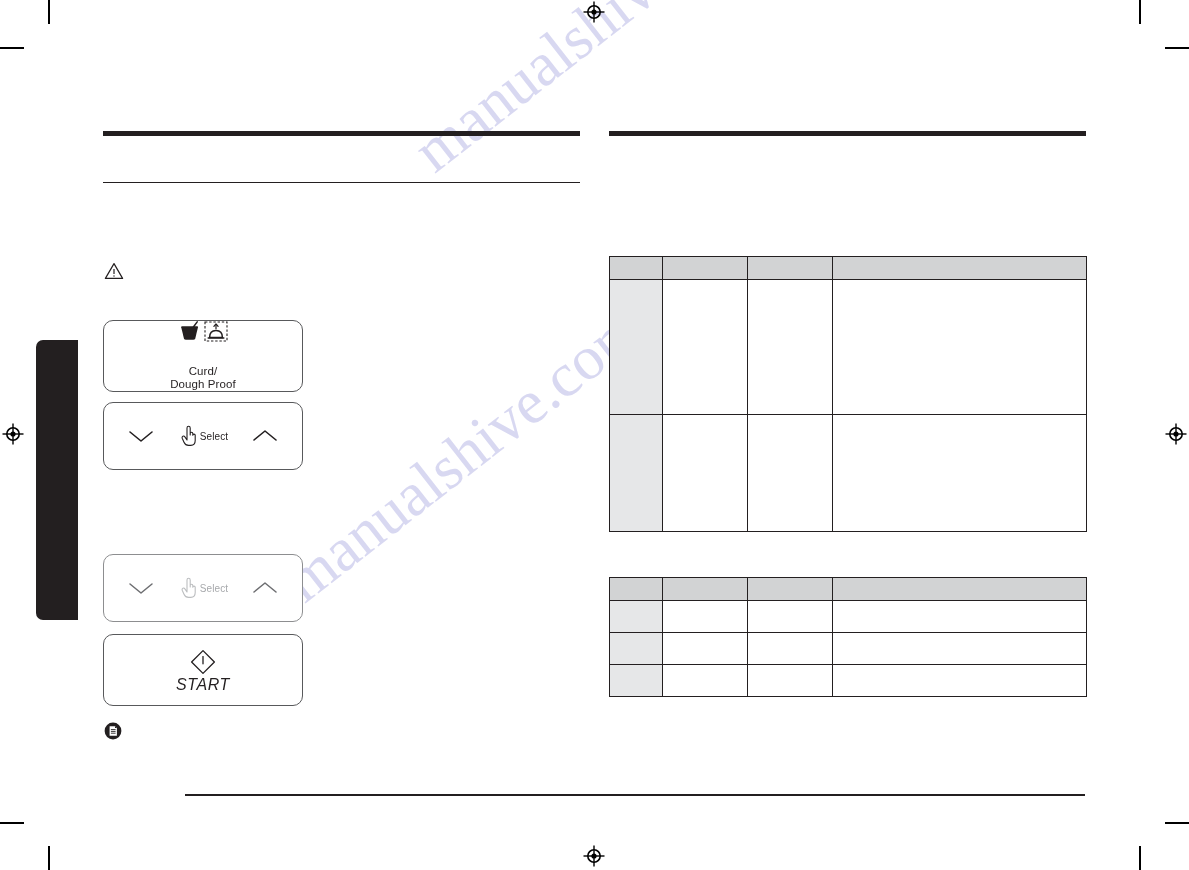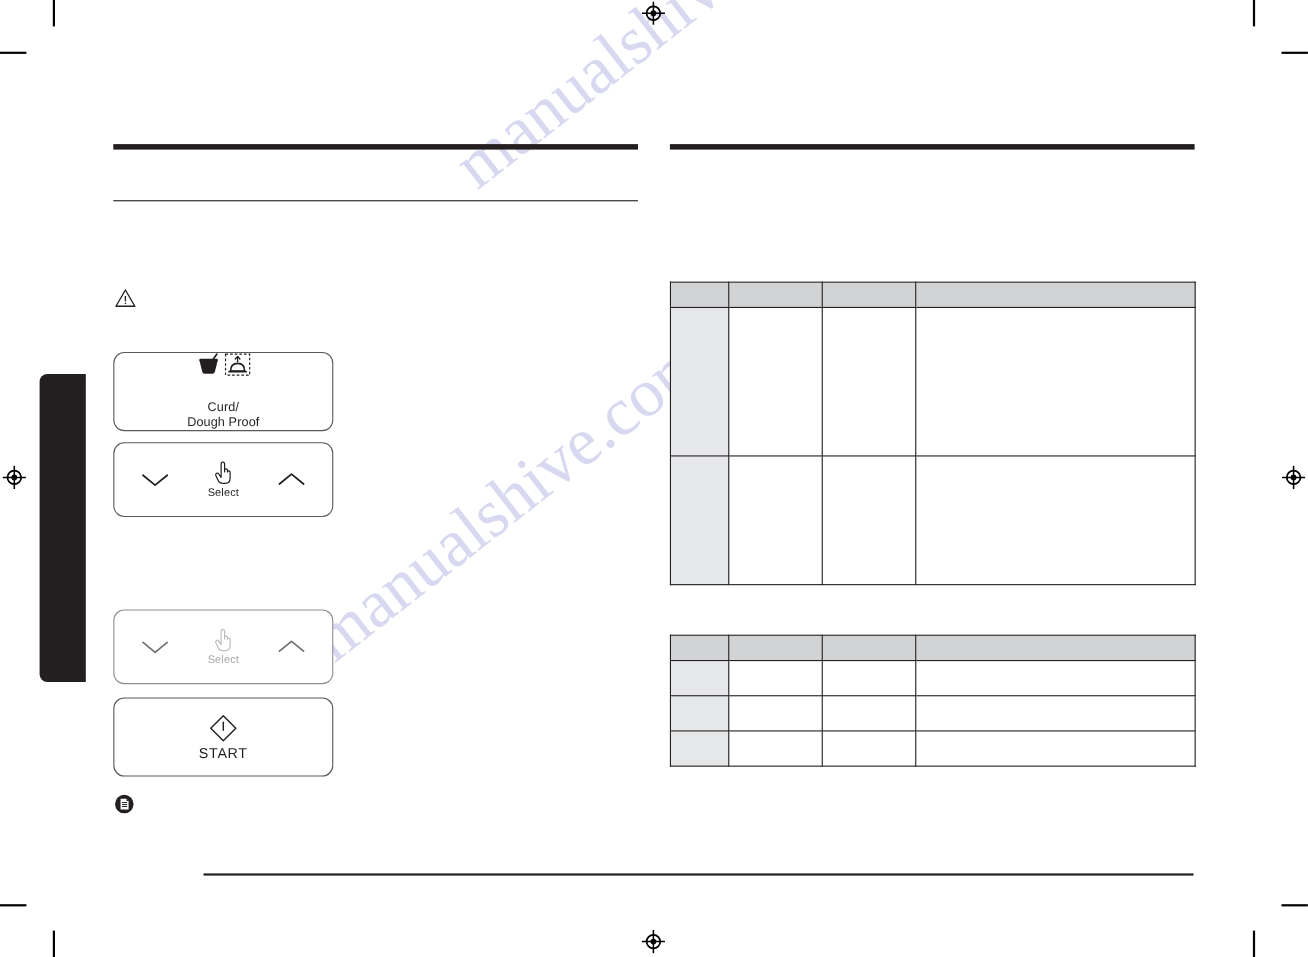--- a/index.html
+++ b/index.html
@@ -98,39 +98,40 @@
     margin-top: 4px;
     letter-spacing: 0.1px;
   }
   .btn-label.small {
     font-size: 10px;
     line-height: 11px;
     margin-top: 1px;
   }
   .btn-label.dim { color: #a7a9ac; }
   .btn-label.start {
-    font-size: 13px;
+    font-size: 16px;
     letter-spacing: 0.6px;
     margin-top: 3px;
+    font-style: italic;
   }
 
   .selector-row {
     position: absolute;
     left: 0; right: 0; top: 0; bottom: 0;
     display: flex;
     align-items: center;
     justify-content: space-between;
     padding: 0 22px;
     box-sizing: border-box;
   }
   .chev { width: 30px; height: 18px; }
   .chev svg { display: block; }
   .selector-center {
     display: flex;
-    flex-direction: column;
+    flex-direction: row;
     align-items: center;
     justify-content: center;
   }
 
   .icon-hand { width: 22px; height: 24px; }
   .icon-hand svg { display: block; }
   .icon-curd { width: 22px; height: 20px; }
   .icon-proof { width: 24px; height: 21px; }
   .icon-start { width: 26px; height: 26px; }
   .icon-curd svg, .icon-proof svg, .icon-start svg { display: block; }

